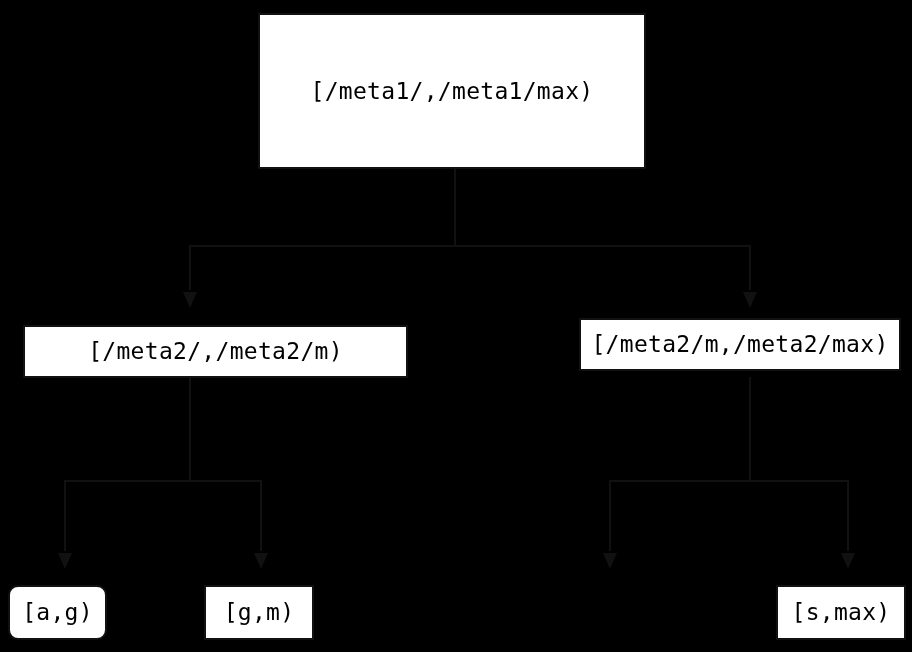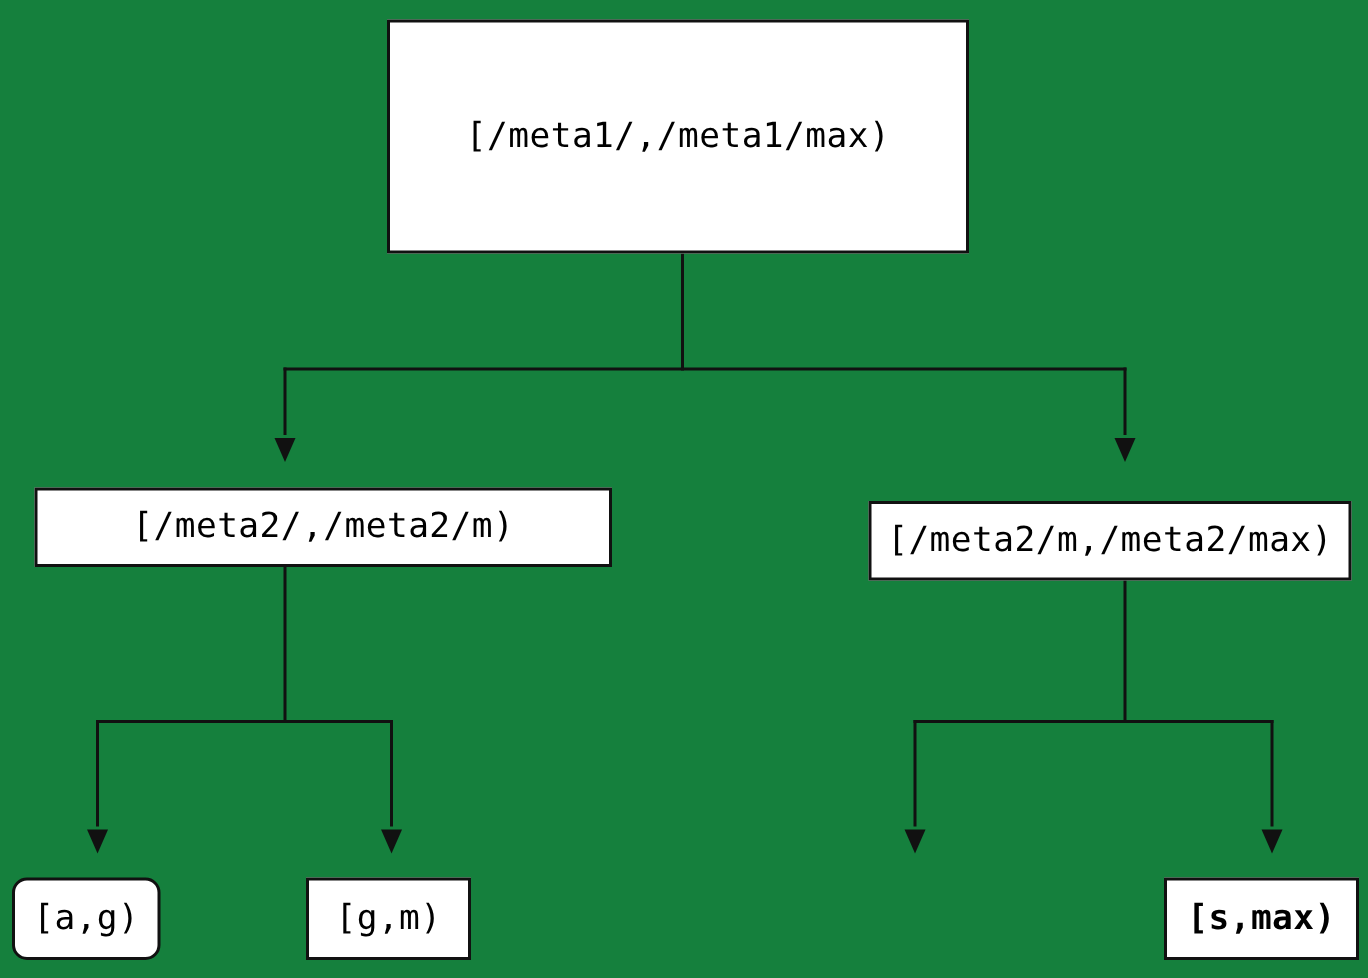--- a/index.html
+++ b/index.html
@@ -4,21 +4,21 @@
 <style>
   html, body {
     margin: 0;
     padding: 0;
     background: #ffffff;
   }
   .stage {
     position: relative;
     width: 912px;
     height: 652px;
-    background: #15803d;
+    background: #000000;
     overflow: hidden;
     font-family: "DejaVu Sans Mono", "Liberation Mono", monospace;
   }
   .edges {
     position: absolute;
     left: 0;
     top: 0;
     width: 912px;
     height: 652px;
     display: block;
@@ -32,25 +32,25 @@
     align-items: center;
     justify-content: center;
     white-space: nowrap;
     color: #000000;
     font-size: 23px;
     line-height: 1;
     letter-spacing: 0.3px;
   }
   .node-root      { left: 258px; top: 13px;  width: 388px; height: 156px; }
   .node-left-mid  { left: 23px;  top: 325px; width: 385px; height: 53px; text-align: center; }
-  .node-right-mid { left: 579px; top: 334px; width: 322px; height: 53px; }
+  .node-right-mid { left: 579px; top: 318px; width: 322px; height: 53px; }
   .node-leaf-ag   { left: 8px;   top: 585px; width: 99px;  height: 55px; border-radius: 10px; }
   .node-leaf-gm   { left: 204px; top: 585px; width: 110px;  height: 55px; }
   .node-leaf-ms   { left: 555px; top: 585px; width: 98px;  height: 55px; }
-  .node-leaf-smax { left: 776px; top: 585px; width: 130px; height: 55px; font-weight: bold; }
+  .node-leaf-smax { left: 776px; top: 585px; width: 130px; height: 55px; }
 </style>
 </head>
 <body>
 
 <div class="stage">
 
   <svg class="edges" viewBox="0 0 912 652" xmlns="http://www.w3.org/2000/svg" stroke="#111111" stroke-width="2" fill="none" stroke-linecap="square">
 
     <g>
       <line x1="455" y1="170" x2="455" y2="246"></line>

